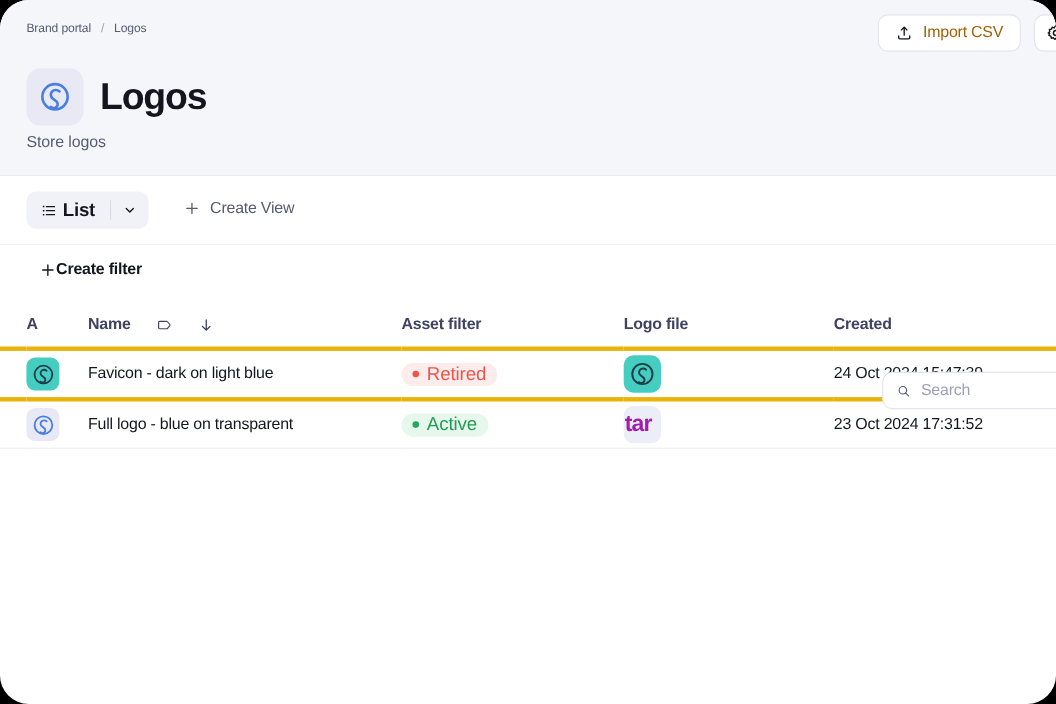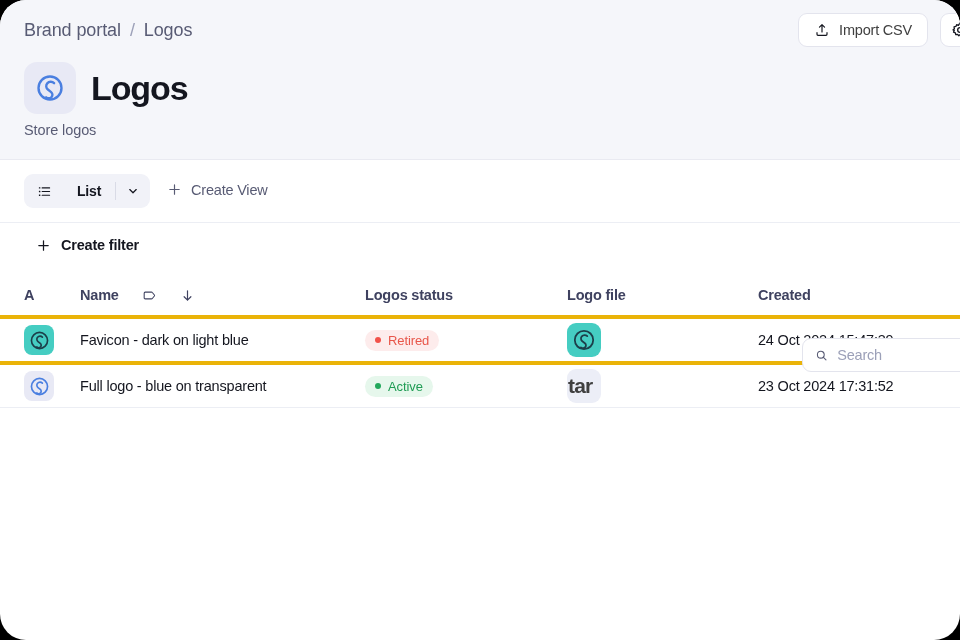--- a/index.html
+++ b/index.html
@@ -31,21 +31,21 @@
     box-sizing: border-box;
     border-bottom: 1px solid #e9eaf1;
   }
   .breadcrumb {
     position: absolute;
     left: 24px;
     top: 20px;
     display: flex;
     align-items: center;
     gap: 9px;
-    font-size: 18px;
+    font-size: 11px;
     color: #585b74;
     letter-spacing: -0.1px;
   }
   .breadcrumb .crumb { cursor: pointer; }
   .breadcrumb .sep { color: #9ca0b8; }
 
   .title-row {
     position: absolute;
     left: 24px;
     top: 62px;
@@ -89,21 +89,21 @@
   .btn {
     display: flex;
     align-items: center;
     gap: 9px;
     height: 34px;
     padding: 0 15px;
     background: #ffffff;
     border: 1px solid #e3e4ed;
     border-radius: 9px;
     font-size: 14.5px;
-    color: #404040;
+    color: #a16207;
     letter-spacing: -0.2px;
     white-space: nowrap;
     cursor: pointer;
     box-sizing: border-box;
   }
   .btn-icon-only {
     width: 40px;
     padding: 0;
     justify-content: center;
   }
@@ -121,25 +121,25 @@
     top: 14px;
     display: flex;
     align-items: center;
     height: 34px;
     background: #f1f2f8;
     border-radius: 9px;
     padding: 0 4px 0 13px;
     cursor: pointer;
   }
   .view-pill .vlabel {
-    font-size: 14px;
+    font-size: 17px;
     color: #14161f;
     font-weight: 600;
     letter-spacing: -0.2px;
-    margin-left: 25px;
+    margin-left: 5px;
   }
   .view-divider {
     width: 1px;
     height: 18px;
     background: #d9dbe6;
     margin: 0 4px 0 14px;
   }
   .chev-btn {
     width: 26px;
     height: 26px;
@@ -194,21 +194,21 @@
     position: relative;
     height: 52px;
     background: #fff;
   }
   .create-filter {
     position: absolute;
     left: 36px;
     top: 14px;
     display: flex;
     align-items: center;
-    gap: 10px;
+    gap: 0;
     font-size: 14.5px;
     color: #14161f;
     font-weight: 600;
     letter-spacing: -0.2px;
     cursor: pointer;
   }
 
   
   .showing {
     padding: 14px 0 0 24px;
@@ -267,36 +267,36 @@
     border-radius: 9px;
     display: flex;
     align-items: center;
     justify-content: center;
     overflow: hidden;
     position: relative;
   }
   .wordmark {
     font-size: 21px;
     font-weight: 700;
-    color: #404040;
+    color: #a21caf;
     letter-spacing: -0.8px;
     position: absolute;
     left: 1px;
     top: 50%;
     transform: translateY(-50%);
     white-space: nowrap;
   }
   .badge {
     display: inline-flex;
     align-items: center;
     gap: 7px;
     height: 21px;
     padding: 0 10px;
     border-radius: 11px;
-    font-size: 13px;
+    font-size: 17px;
     letter-spacing: -0.1px;
   }
   .dot { width: 6px; height: 6px; border-radius: 50%; }
 </style>
 </head>
 <body>
 
 <div class="window">
 
   <div class="header">
@@ -404,21 +404,21 @@
           <div class="th-name">
             <span>Name</span>
             <svg width="15" height="15" viewBox="0 0 24 24">
               <path d="M3.5 8.2a1.6 1.6 0 0 1 1.6-1.6h10.1c.5 0 1 .2 1.3.6l3.3 4a1.3 1.3 0 0 1 0 1.6l-3.3 4c-.3.4-.8.6-1.3.6H5.1a1.6 1.6 0 0 1-1.6-1.6z" fill="none" stroke="#3f4260" stroke-width="1.7" stroke-linejoin="round"></path>
             </svg>
             <svg width="15" height="15" viewBox="0 0 24 24">
               <path d="M12 4.5v15M6.6 14l5.4 5.4 5.4-5.4" fill="none" stroke="#3f4260" stroke-width="1.9" stroke-linecap="round" stroke-linejoin="round"></path>
             </svg>
           </div>
         </th>
-        <th>Logos status</th>
+        <th>Asset filter</th>
         <th>Logo file</th>
         <th>Created</th>
       </tr>
     </thead>
     <tbody>
 
       <tr class="row">
         <td></td>
         <td>
           <div class="thumb" style="background:#45cdc2">

